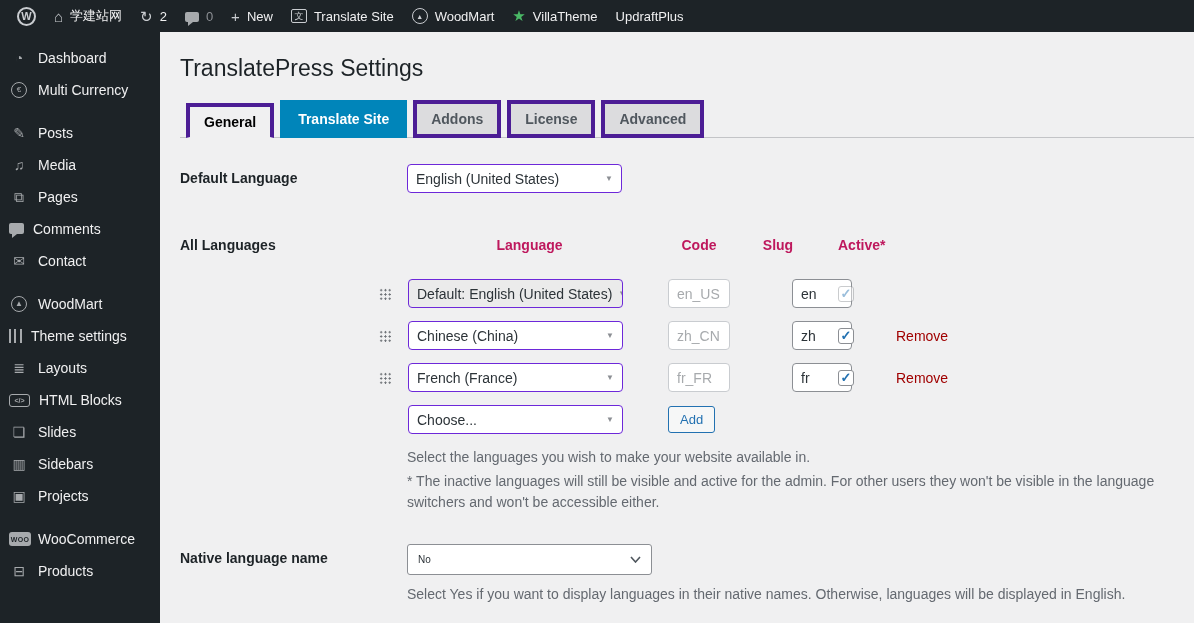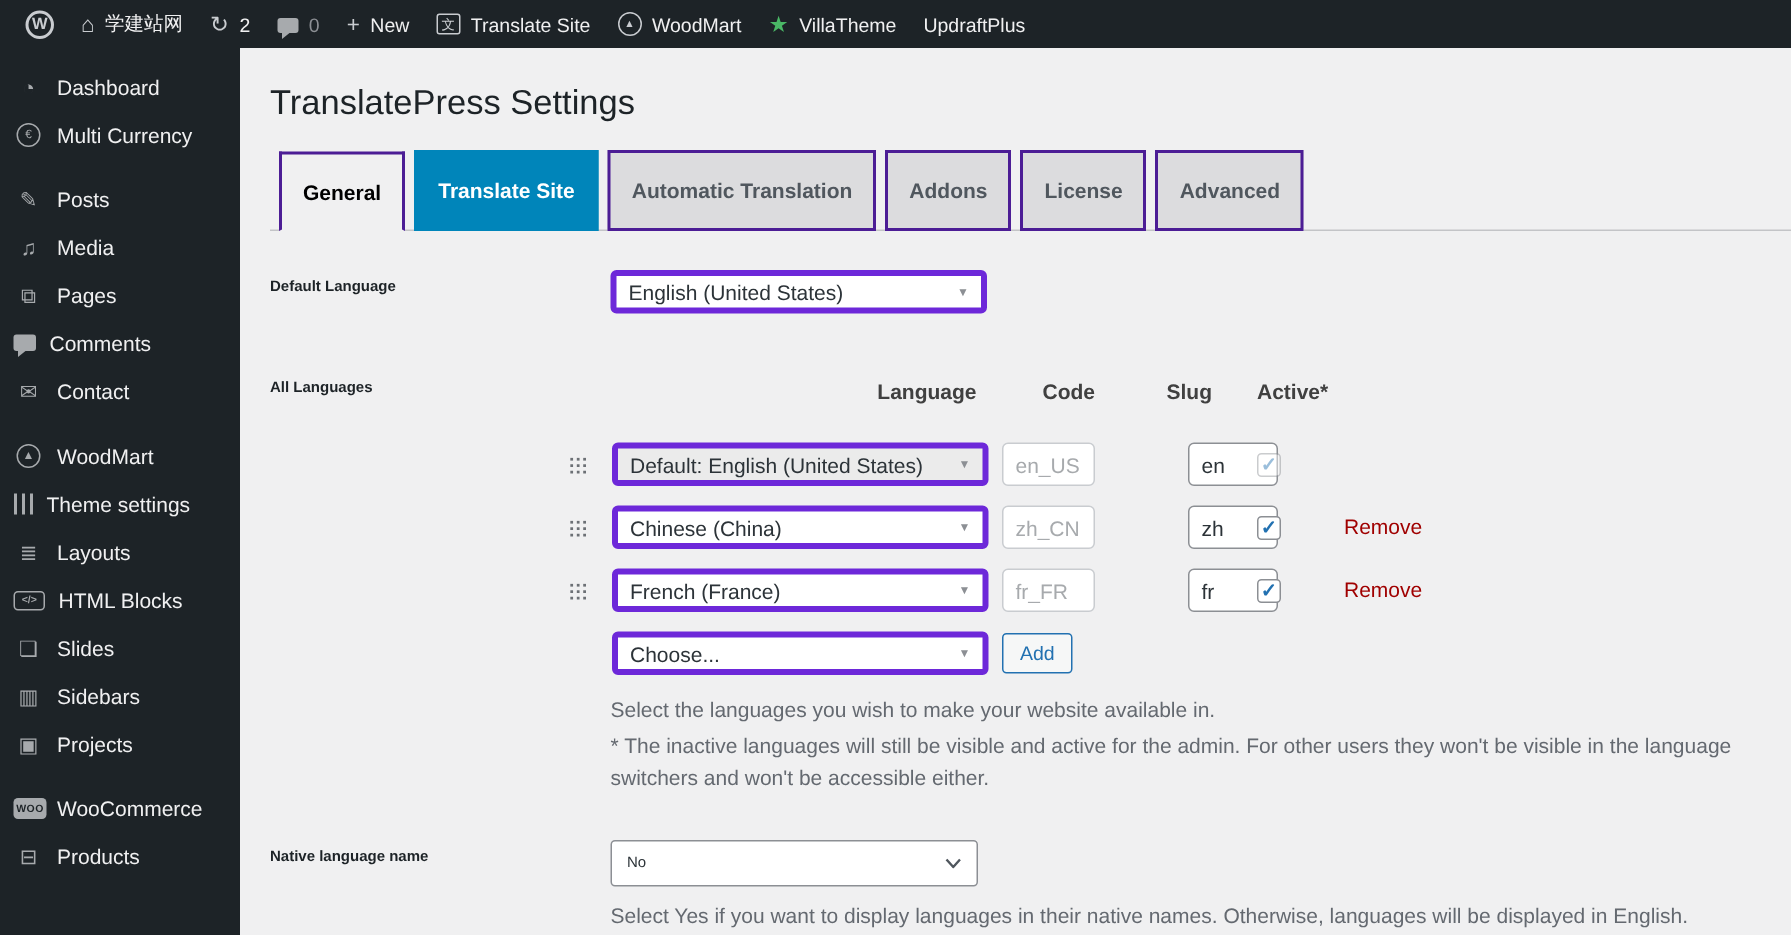--- a/index.html
+++ b/index.html
@@ -54,45 +54,45 @@
     background:repeating-linear-gradient(90deg,#a7aaad 0 2px,transparent 2px 5.5px); }
   .icon-code { width:21px; min-width:21px; height:13px; border:1.5px solid #a7aaad; border-radius:3px;
     font-size:7px; font-weight:bold; }
 
   
   .content { margin-left:160px; margin-top:32px; padding:14px 20px 0 20px; }
   h1.page-title { font-size:23px; font-weight:400; color:#1d2327; margin:0; padding:9px 0 4px; }
 
   .nav-wrap { border-bottom:1px solid #c3c4c7; margin-right:-20px; padding-left:6px;
     display:flex; align-items:flex-end; margin-top:14px; }
-  .nav-tab { margin-left:6px; margin-bottom:-1px; padding:17px 14px; font-size:14px; font-weight:600;
-    background:#dcdcde; border:2px solid #4c1d95; color:#50575e; cursor:pointer; white-space:nowrap; }
+  .nav-tab { margin-left:6px; margin-bottom:-1px; padding:7px 14px; font-size:14px; font-weight:600;
+    background:#dcdcde; border:4px solid #4c1d95; color:#50575e; cursor:pointer; white-space:nowrap; }
   .nav-tab:first-child { margin-left:0; }
   .nav-tab.active { background:#f0f0f1; border-bottom:1px solid #f0f0f1; color:#000; }
   .nav-tab.primary { background:#0085ba; border-color:#0085ba; color:#fff; }
 
   .form-row { display:grid; grid-template-columns:227px 1fr; align-items:start; }
   .row-default-language { margin-top:26px; }
   .row-all-languages   { margin-top:38px; }
   .row-native-name     { margin-top:30px; }
-  .form-label { font-size:10px; font-weight:600; color:#1d2327; padding-top:6px; }
-
-  .tp-select { width:251px; height:29px; background:#fff; border:4px solid #6d28d9; border-radius:4px;
+  .form-label { font-size:14px; font-weight:600; color:#1d2327; padding-top:6px; }
+
+  .tp-select { width:215px; height:29px; background:#fff; border:1px solid #6d28d9; border-radius:4px;
     display:flex; align-items:center; justify-content:space-between; padding:0 8px;
     font-size:14px; color:#2c3338; cursor:pointer; overflow:hidden; white-space:nowrap; }
   .tp-select .caret { color:#8c8f94; font-size:8px; margin-left:6px; }
   .tp-select.disabled { background:#ebebeb; cursor:default; }
   .tp-select .ph { color:#2c3338; }
 
   .help { font-size:14px; color:#646970; margin-top:9px; line-height:1.55; max-width:760px; }
 
   .lang-table { margin-left:-35px; }
   .lang-grid { display:grid; grid-template-columns:36px 260px 80px 90px 44px auto; align-items:center; }
   .lang-head { margin-top:6px; margin-bottom:26px; }
-  .lang-head .col-h { font-size:14px; font-weight:600; color:#404040; text-align:right; }
+  .lang-head .col-h { font-size:14px; font-weight:600; color:#be185d; text-align:center; }
   .lang-head .col-lang { width:243px; }
   .lang-head .col-code { width:62px; }
   .lang-head .col-slug { width:60px; }
   .lang-row { margin-bottom:13px; }
   .drag-handle { width:13px; height:12px; margin-left:7px; cursor:grab;
     background-image:radial-gradient(#6c7075 1.1px, transparent 1.2px);
     background-size:4.3px 4.3px; background-position:0 0; }
   .code-input { width:62px; height:29px; border:1px solid #c9ccd0; border-radius:4px; background:#fff;
     color:#a7aaad; font-size:14px; padding:0 8px; font-family:"Liberation Sans",sans-serif; }
   .slug-input { width:60px; height:29px; border:1px solid #8c8f94; border-radius:4px; background:#fff;
@@ -220,21 +220,20 @@
       </div>
     </div>
 </div>
 
 <div class="content">
   <h1 class="page-title">TranslatePress Settings</h1>
 
   <div class="nav-wrap">
     <div class="nav-tab active">General</div>
     <div class="nav-tab primary">Translate Site</div>
-    <div class="nav-tab">Automatic Translation</div>
     <div class="nav-tab">Addons</div>
     <div class="nav-tab">License</div>
     <div class="nav-tab">Advanced</div>
   </div>
 
   <div class="form-row row-default-language">
     <div class="form-label">Default Language</div>
     <div>
       <div class="tp-select">
         <span>English (United States)</span>

